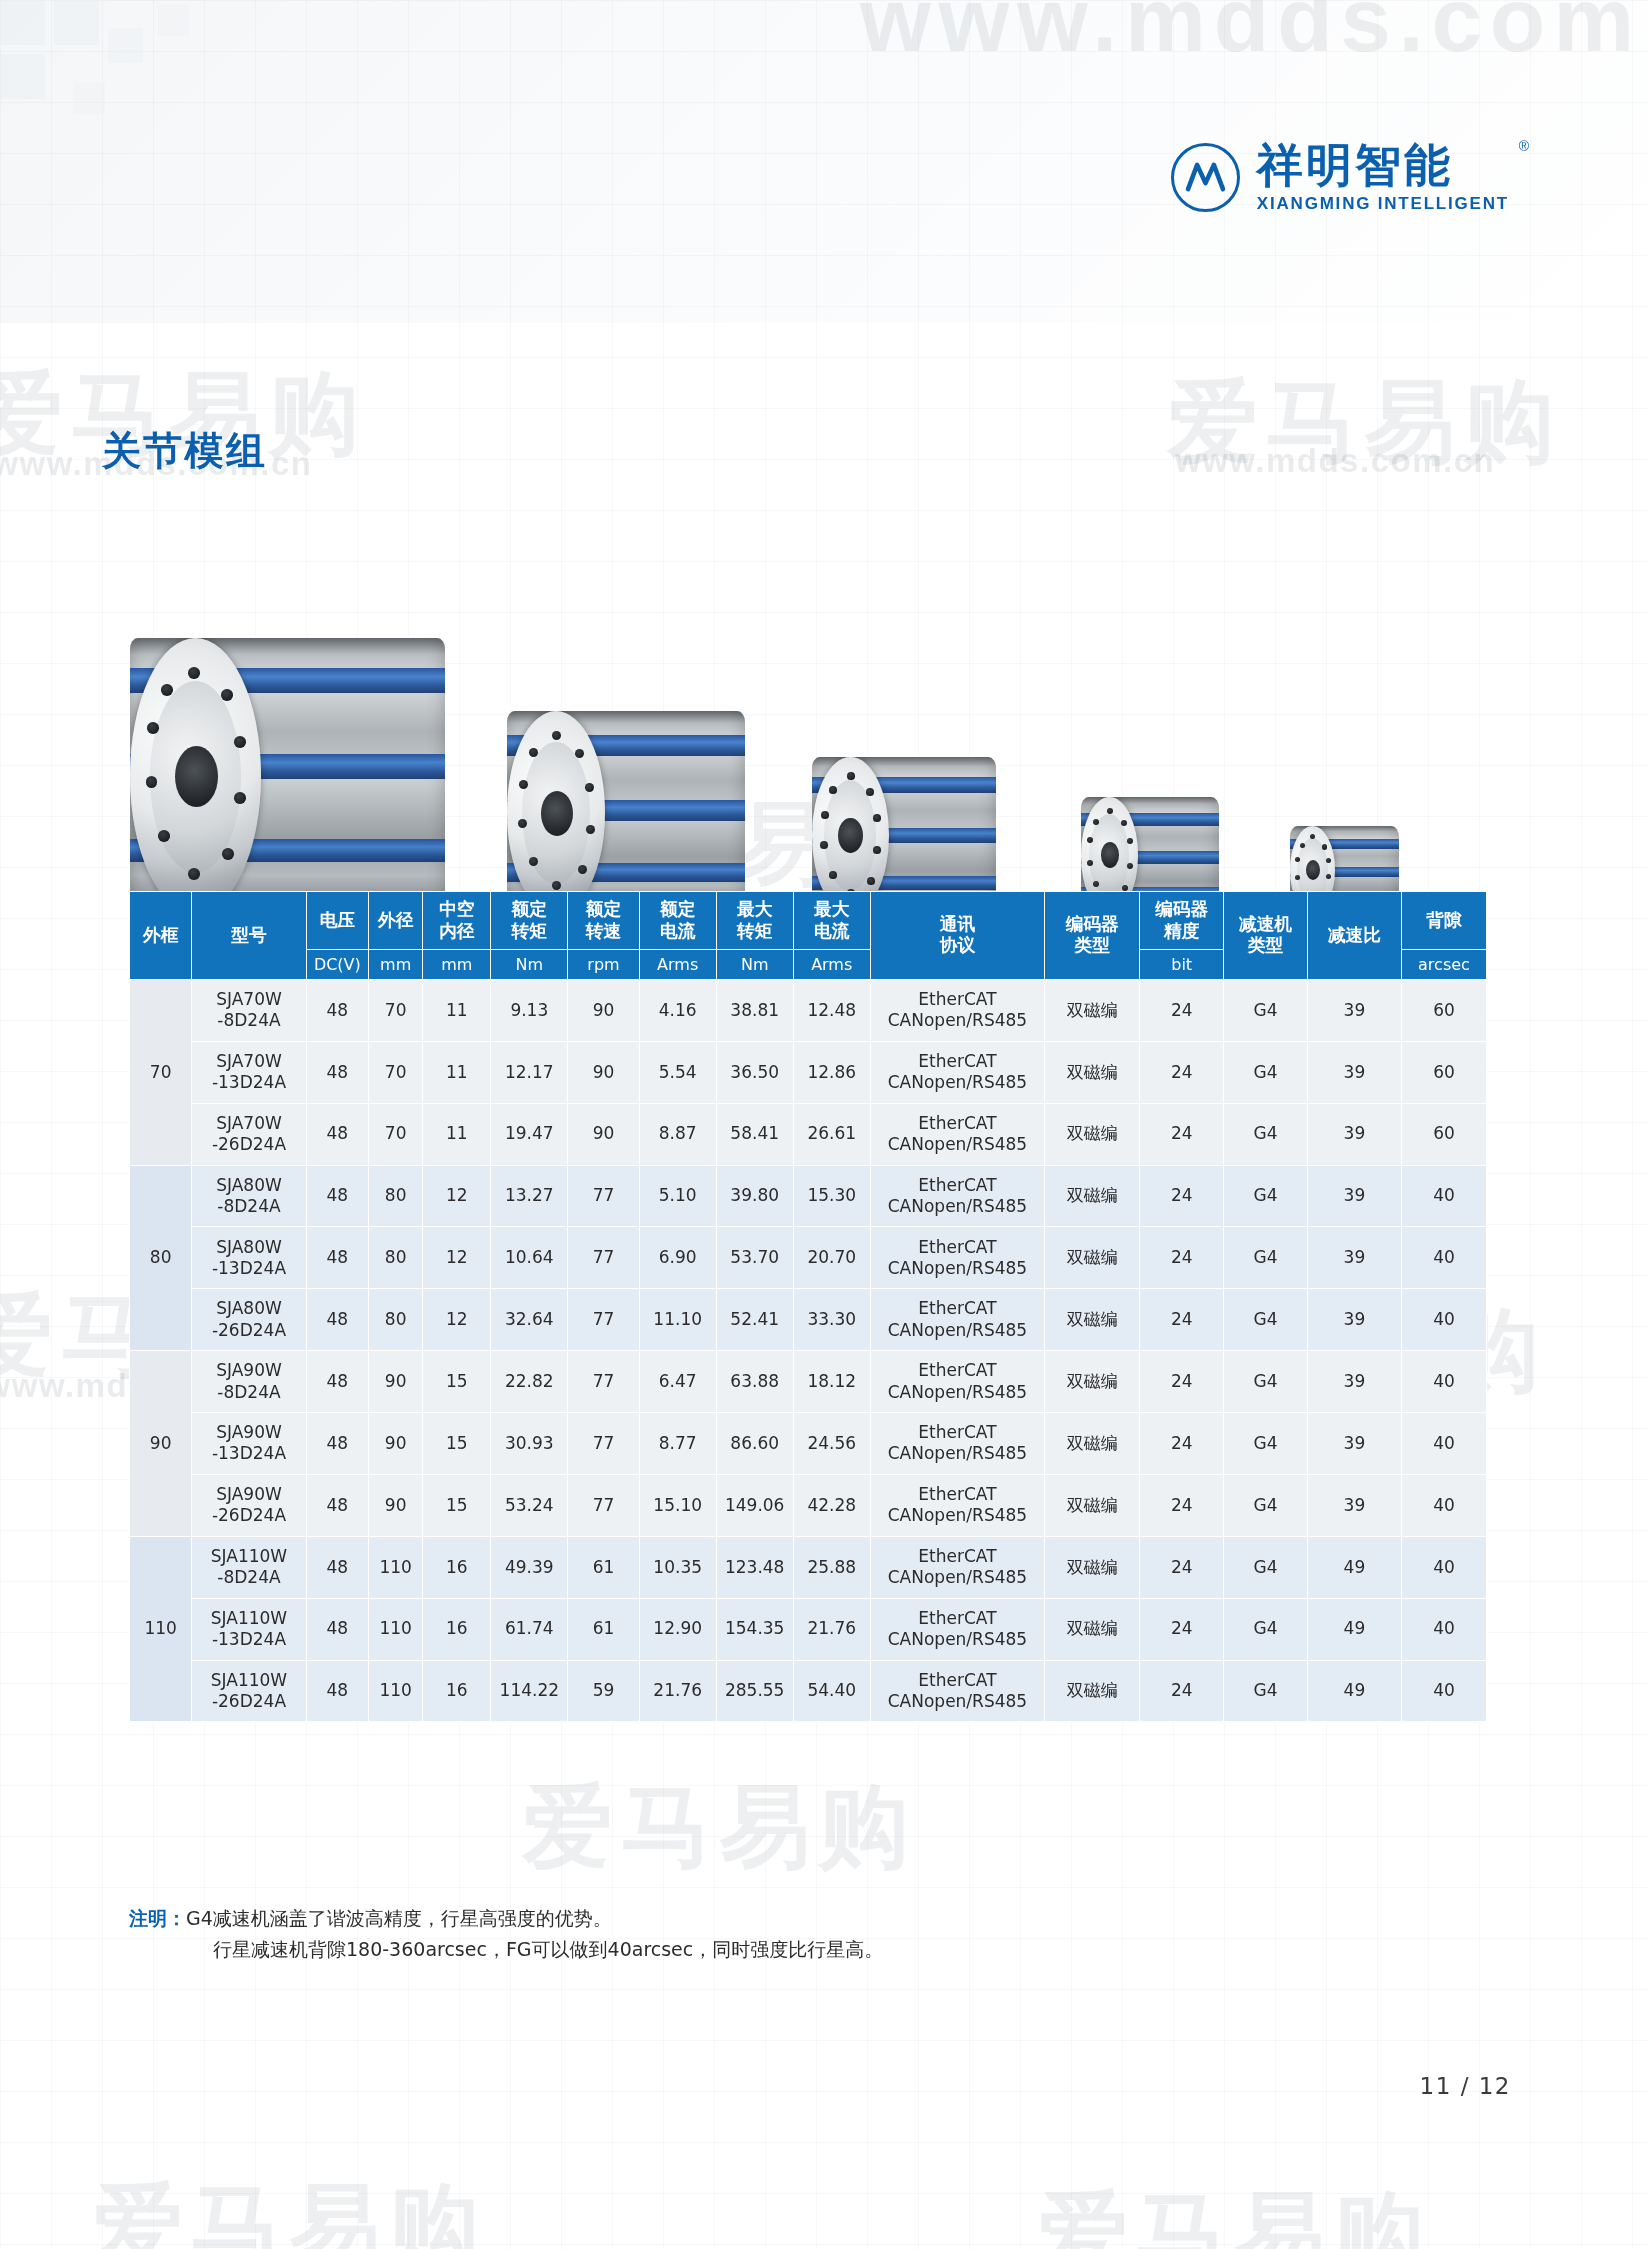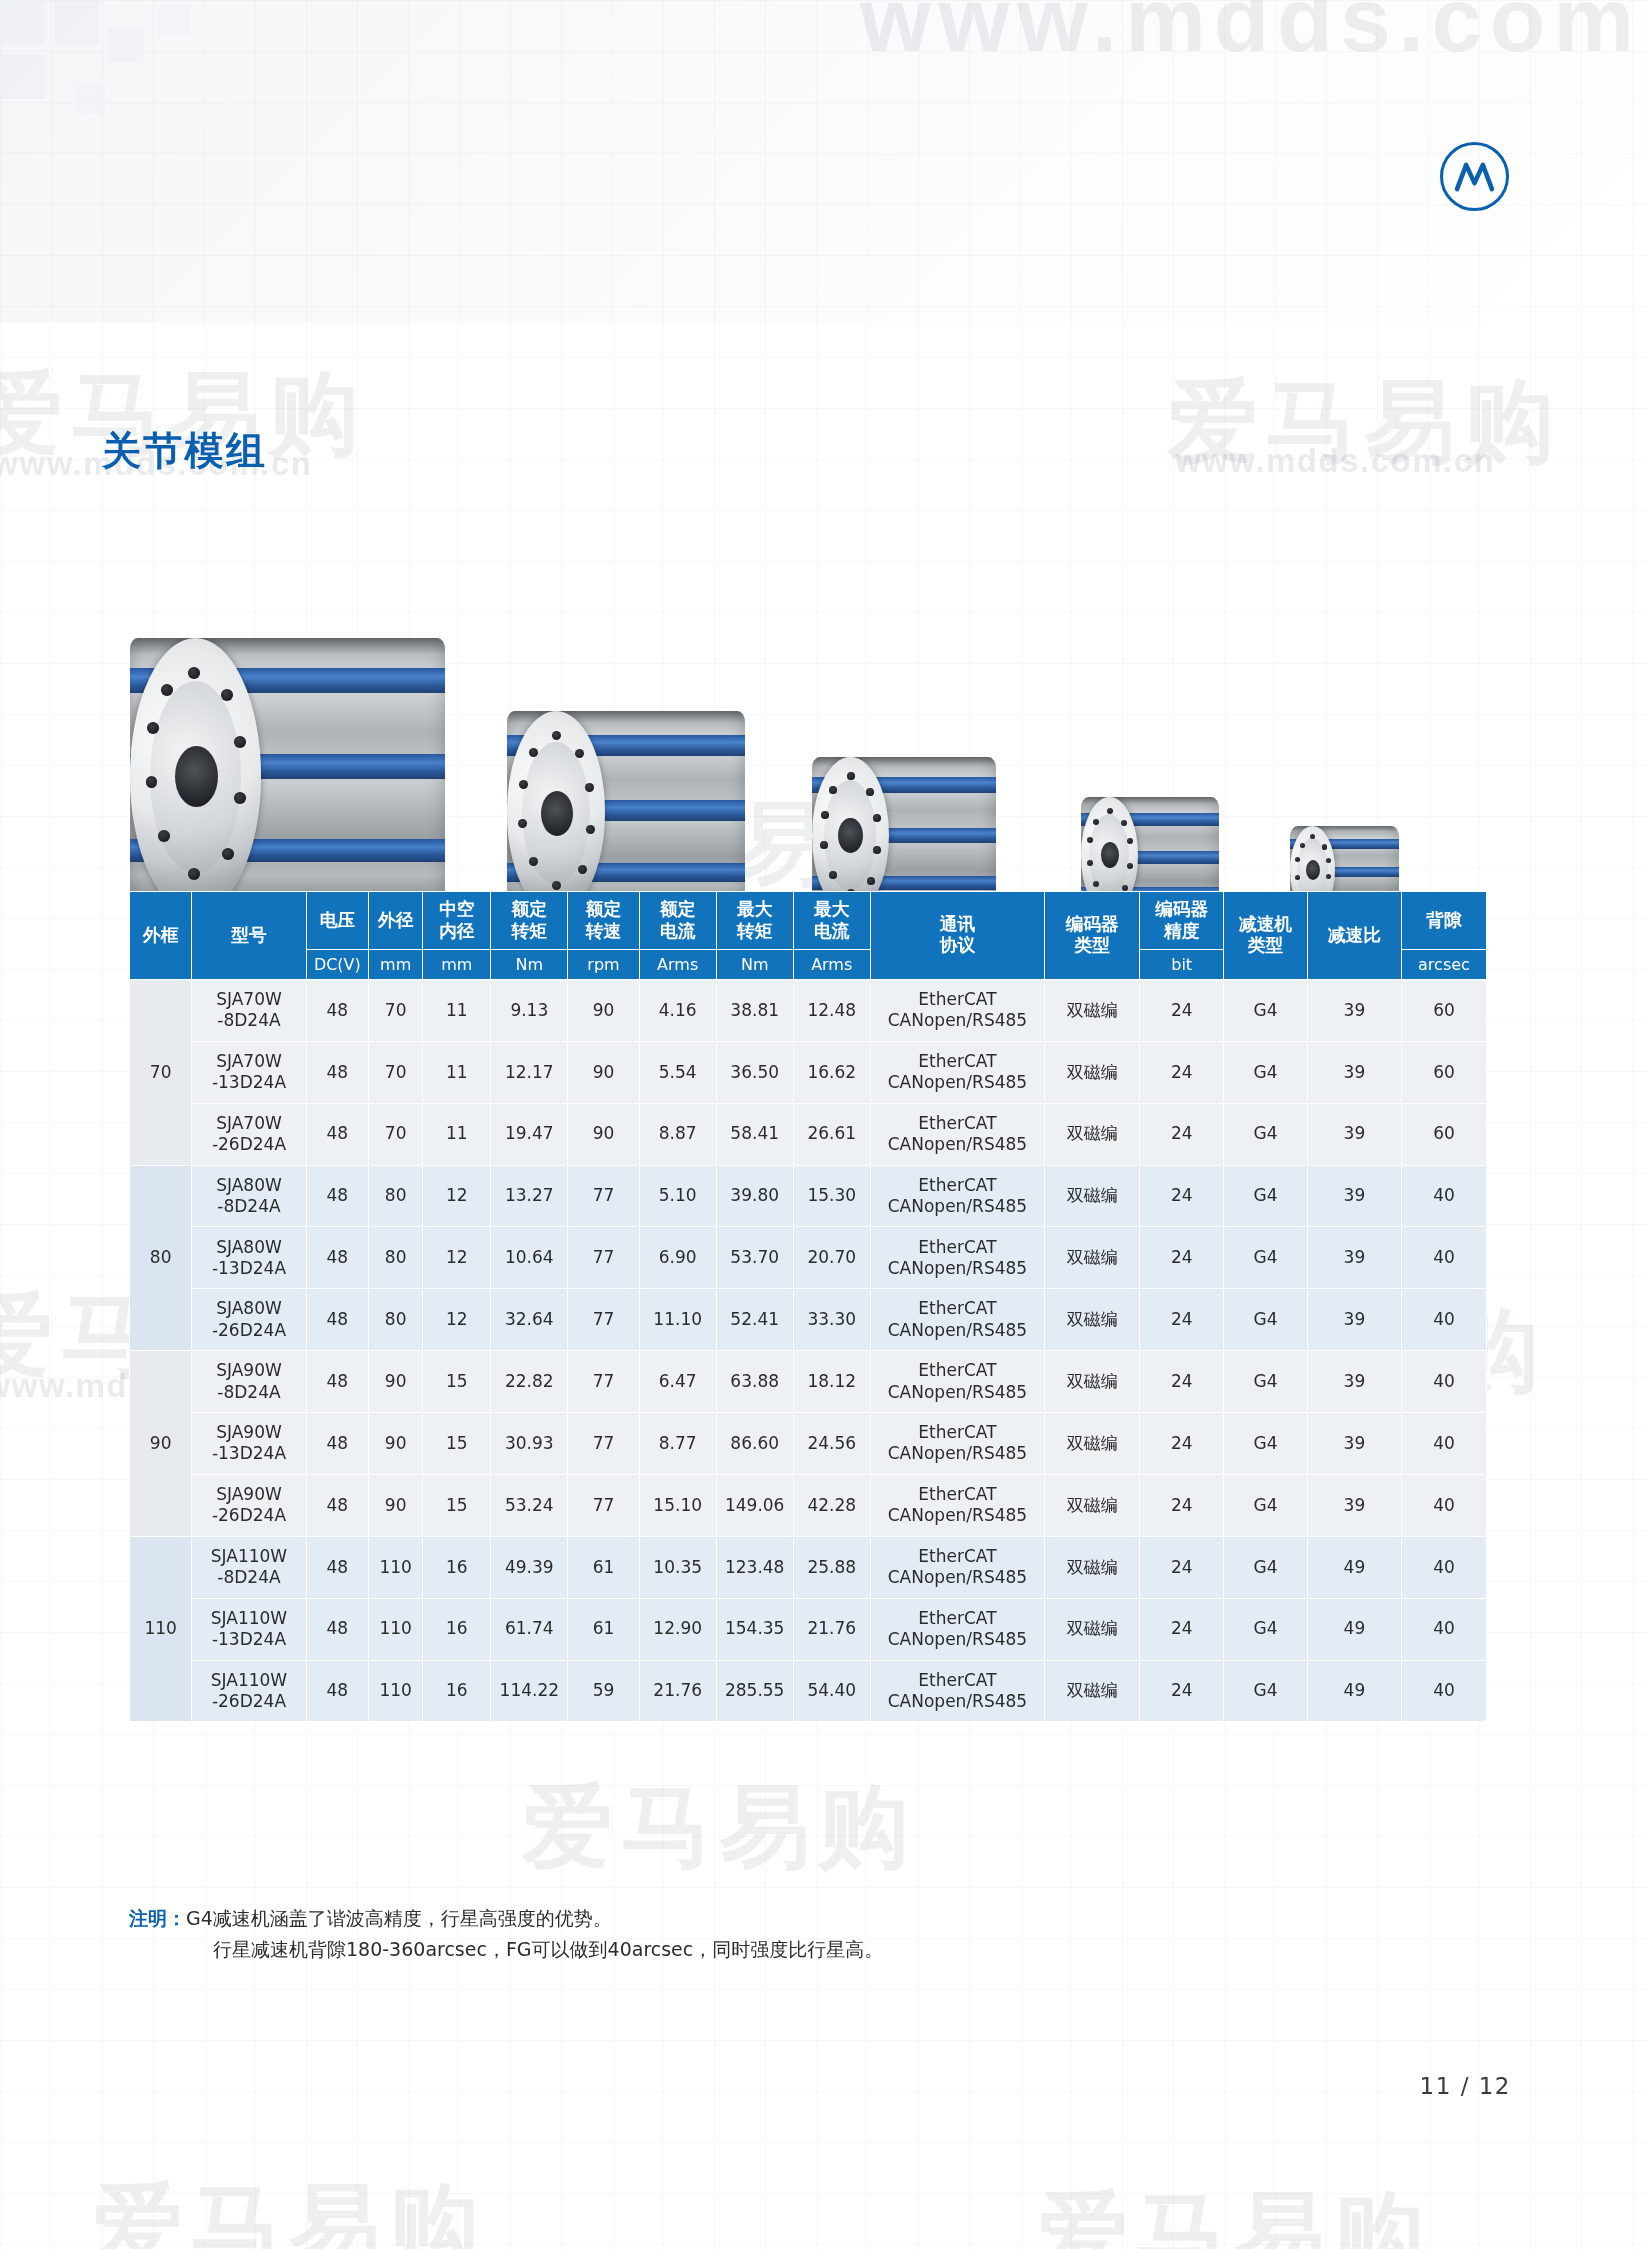--- a/index.html
+++ b/index.html
@@ -192,20 +192,25 @@
 <div class="watermark wm-url" style="left:1160px;top:1375px;">www.mdds.com.cn</div>
 <div class="watermark wm-big" style="left:522px;top:1766px;">爱马易购</div>
 <div class="watermark wm-big" style="left:92px;top:2165px;">爱马易购</div>
 <div class="watermark wm-big" style="left:1037px;top:2173px;">爱马易购</div>
 
 <div class="logo-wrap">
   <div class="logo-mark">
     <svg width="41" height="34" viewBox="0 0 54 44" aria-hidden="true">
       <path d="M4 38 L16 6 L27 30 L38 6 L50 38" fill="none" stroke="#0a5fae" stroke-width="6" stroke-linejoin="round" stroke-linecap="round"></path>
     </svg>
+  </div>
+  <div class="logo-text-block">
+    <div class="logo-cn">祥明智能</div>
+    <div class="logo-en">XIANGMING INTELLIGENT</div>
+    <div class="logo-reg">®</div>
   </div>
 </div>
 
 <div class="page-title">关节模组</div>
 
 <div class="photo-row">
 
   <div class="module" style="left:15.4px; width:315px; height:276px;">
     <div class="mod-body">
       <div class="ring" style="top:11%;height:9%;"></div>
@@ -434,21 +439,21 @@
         <span>SJA70W</span><br>
         <span>-13D24A</span>
       </td>
       <td>48</td>
       <td>70</td>
       <td>11</td>
       <td>12.17</td>
       <td>90</td>
       <td>5.54</td>
       <td>36.50</td>
-      <td>16.62</td>
+      <td>12.86</td>
       <td class="proto">
         <span>EtherCAT</span><br>
         <span>CANopen/RS485</span>
       </td>
       <td>双磁编</td>
       <td>24</td>
       <td>G4</td>
       <td>39</td>
       <td>60</td>
     </tr>

